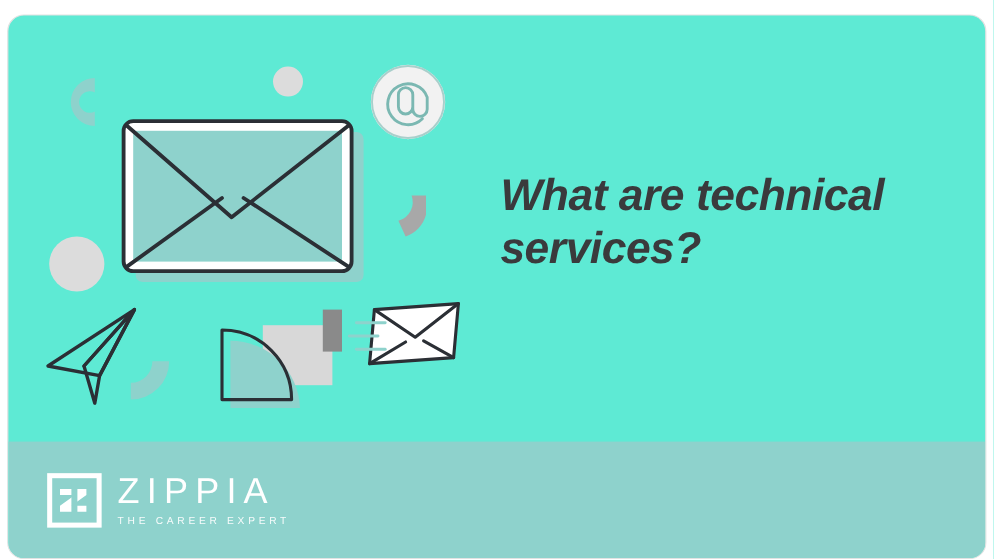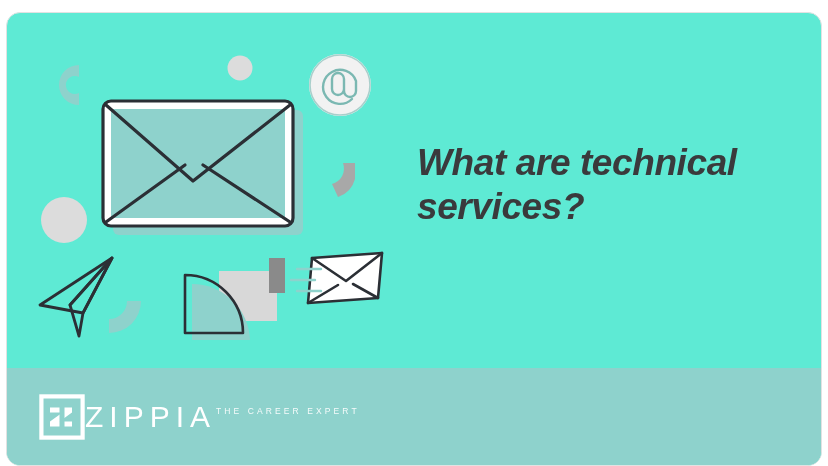--- a/index.html
+++ b/index.html
@@ -66,21 +66,23 @@
     margin-left: 32px;
   }
 
   .logo-mark {
     width: 46px;
     height: 46px;
     flex: 0 0 auto;
   }
 
   .logo-text-block {
+    margin-left: 13px;
     display: flex;
+    flex-direction: column;
     justify-content: center;
   }
 
   .logo-word {
     color: #ffffff;
     font-size: 30px;
     font-weight: 500;
     letter-spacing: 6px;
     line-height: 1;
   }

